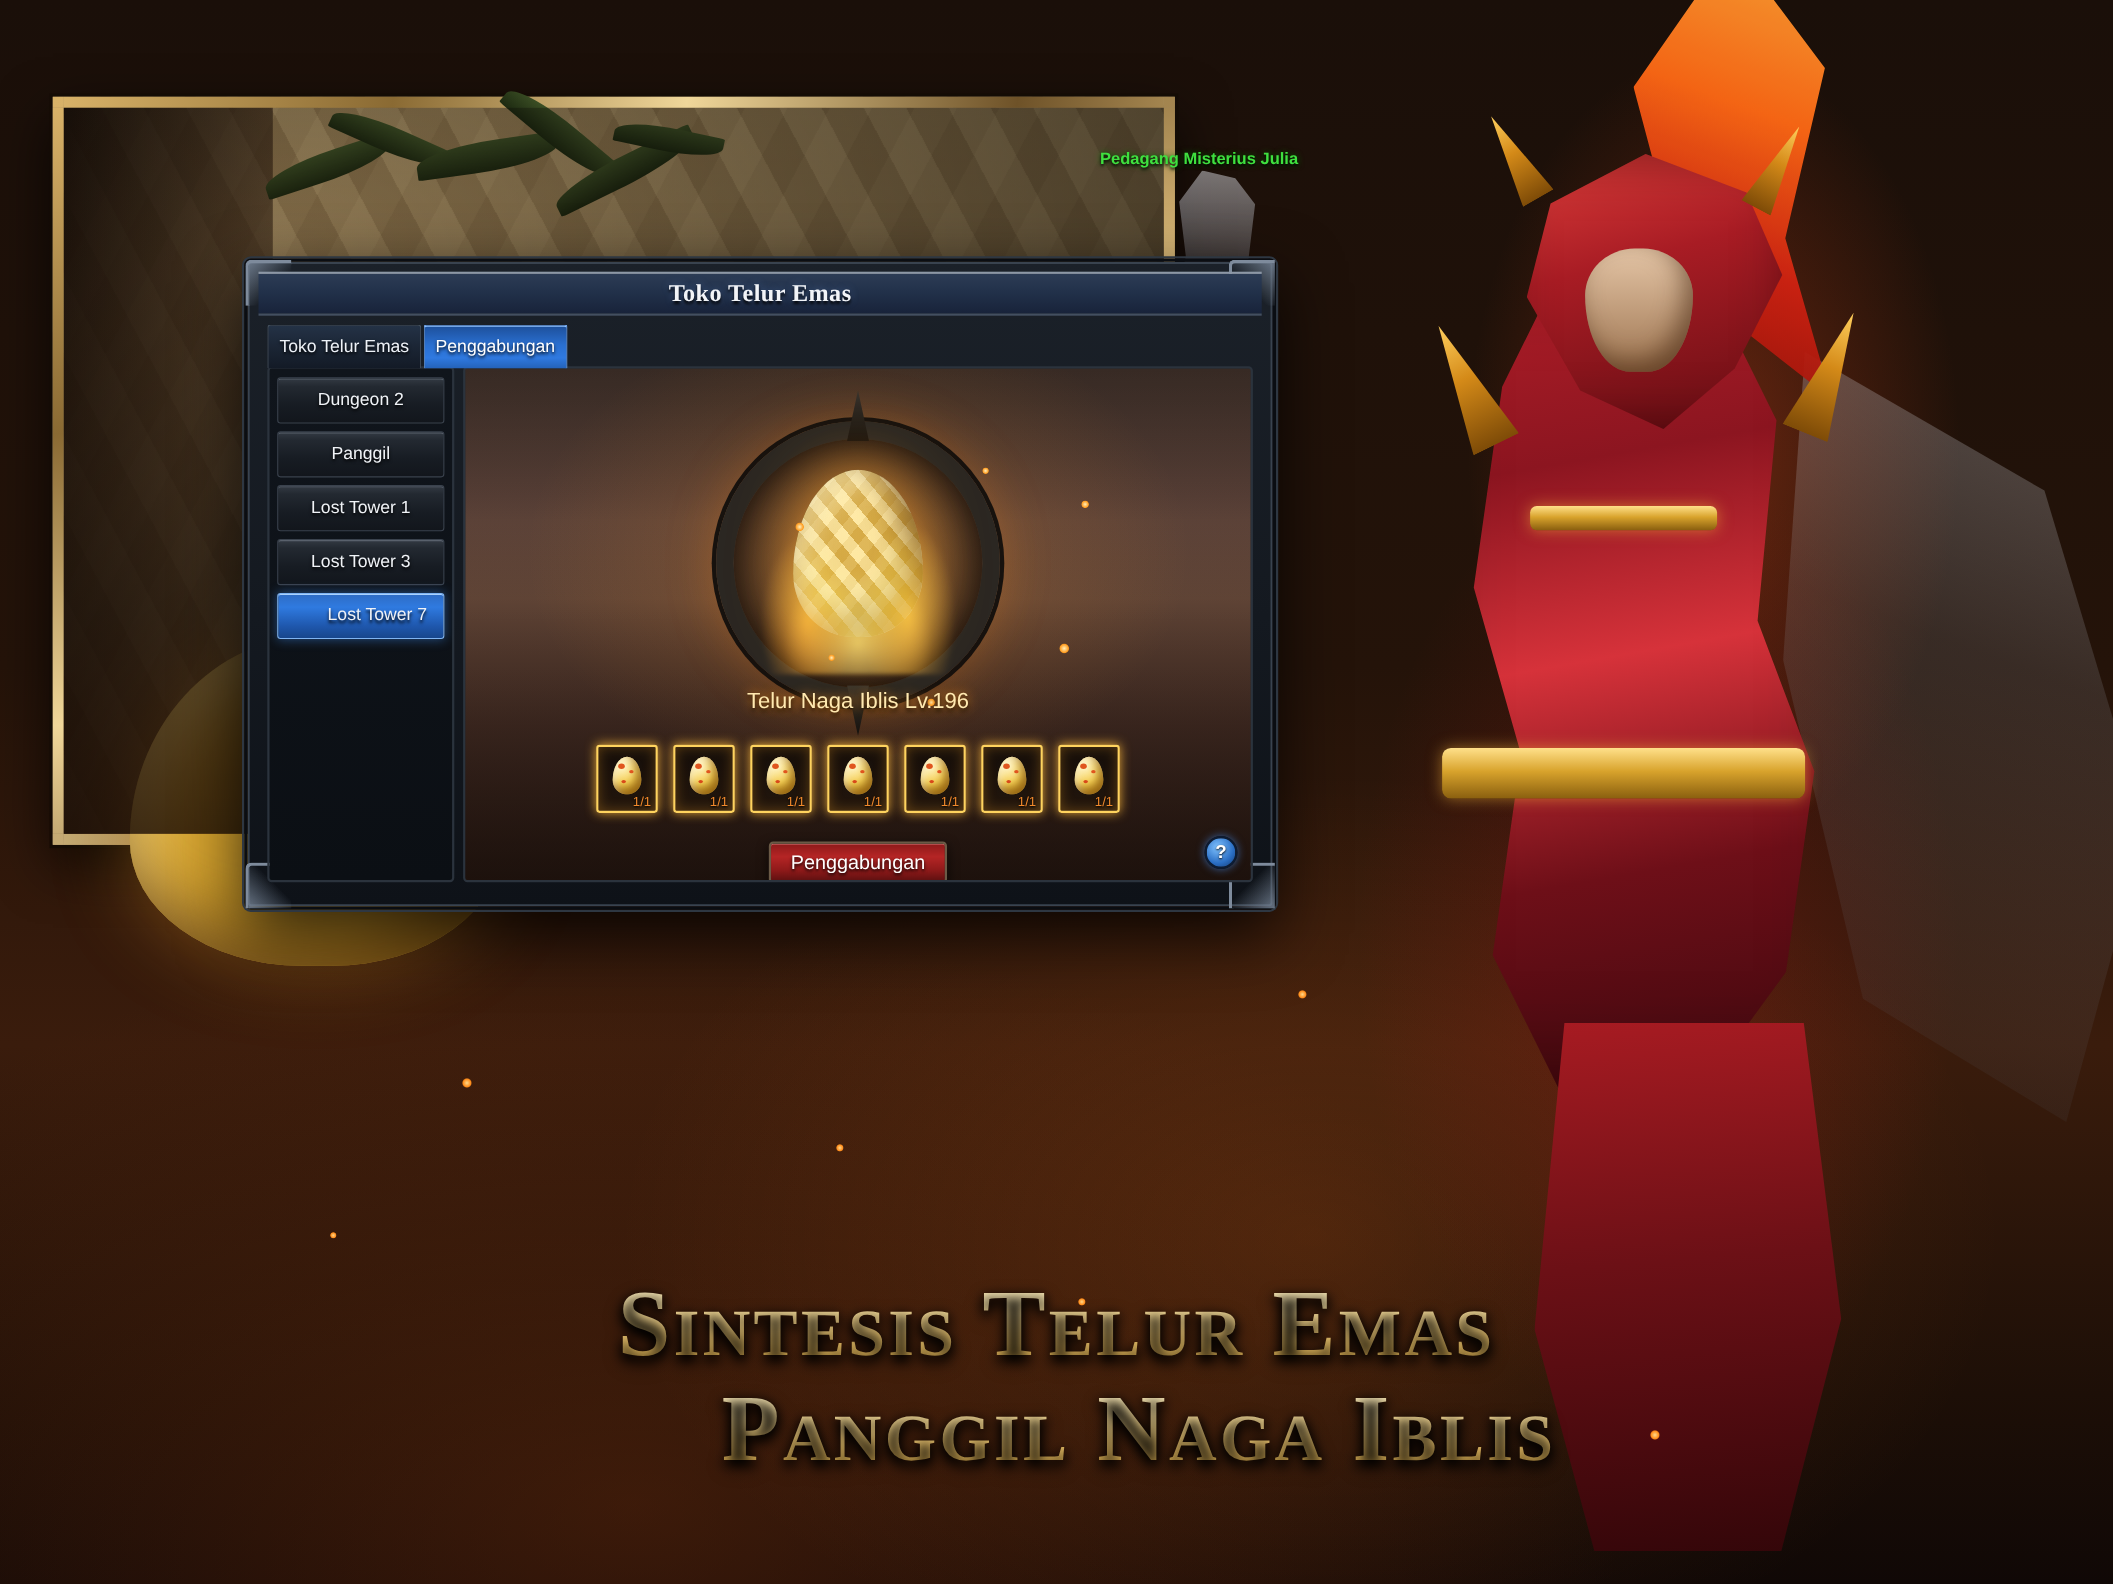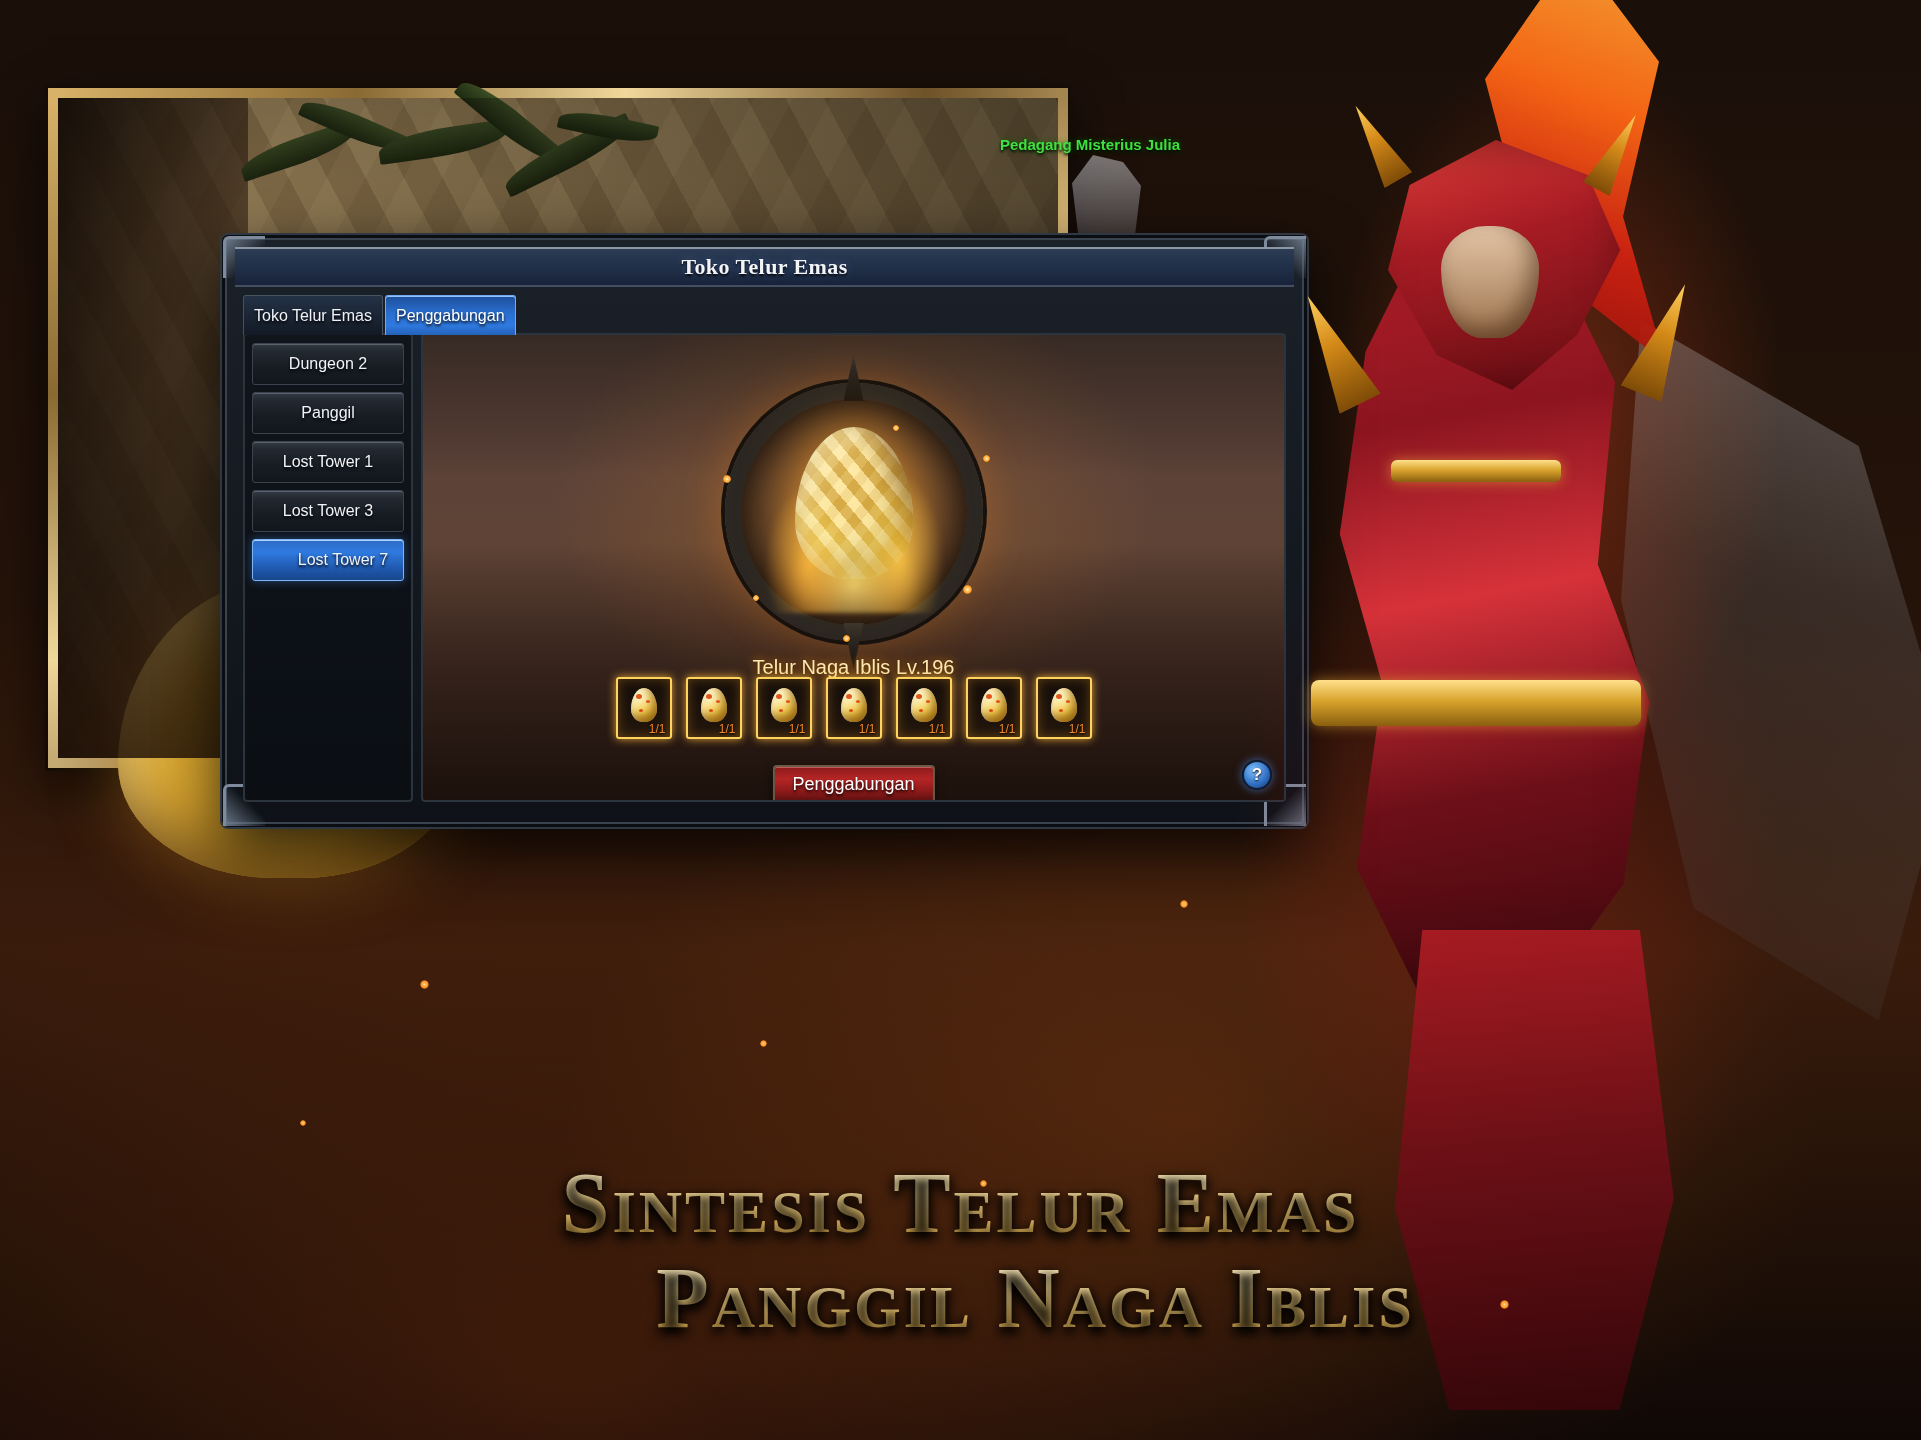--- a/index.html
+++ b/index.html
@@ -65,21 +65,21 @@
     border-radius: 50% 50% 46% 46% / 62% 62% 38% 38%;
     box-shadow: inset -26px -30px 60px rgba(80,46,6,0.75), inset 22px 18px 50px rgba(255,242,190,0.45), 0 0 70px rgba(255,170,40,0.35);
   }
   
   .ember { position:absolute; border-radius:50%; background: radial-gradient(circle,#ffd98a,#ff8c1a 55%, rgba(255,100,0,0) 75%); }
 
   
   #dialog {
     position: absolute;
     left: 222px; top: 235px;
-    width: 1085px; height: 592px;
+    width: 938px; height: 592px;
     background: linear-gradient(180deg,#1b2129 0%, #141920 55%, #0e1218 100%);
     border: 3px solid #0a0d12;
     border-radius: 6px;
     box-shadow:
       0 0 0 2px #2e3742,
       inset 0 0 0 2px #39434f,
       0 22px 60px rgba(0,0,0,0.80);
   }
   .corner-orn {
     position:absolute; width:42px; height:42px; pointer-events:none;
@@ -195,21 +195,21 @@
     background:
       radial-gradient(ellipse 60px 110px at 30% 70%, rgba(255,150,25,0.85), rgba(255,80,0,0) 72%),
       radial-gradient(ellipse 60px 120px at 70% 68%, rgba(255,170,35,0.85), rgba(255,80,0,0) 72%),
       radial-gradient(ellipse 90px 90px at 50% 82%, rgba(255,210,90,0.80), rgba(255,110,0,0) 75%);
     filter: blur(2px);
     mix-blend-mode: screen;
   }
   .spark { position:absolute; border-radius:50%; background: radial-gradient(circle,#fff0bb,#ff9c20 60%, rgba(255,120,0,0) 78%); }
 
   .item-title {
-    position:absolute; left:0; right:0; top:321px; text-align:center;
+    position:absolute; left:0; right:0; top:292px; text-align:center;
     font-size:20px; color:#ffe9b0; font-weight:400;
     text-shadow: 0 0 10px rgba(255,150,30,0.9), 0 2px 4px #000;
   }
 
   
   #slots {
     position:absolute; left:0; right:0; top:342px;
     display:flex; justify-content:center; gap:14px;
   }
   .slot {

